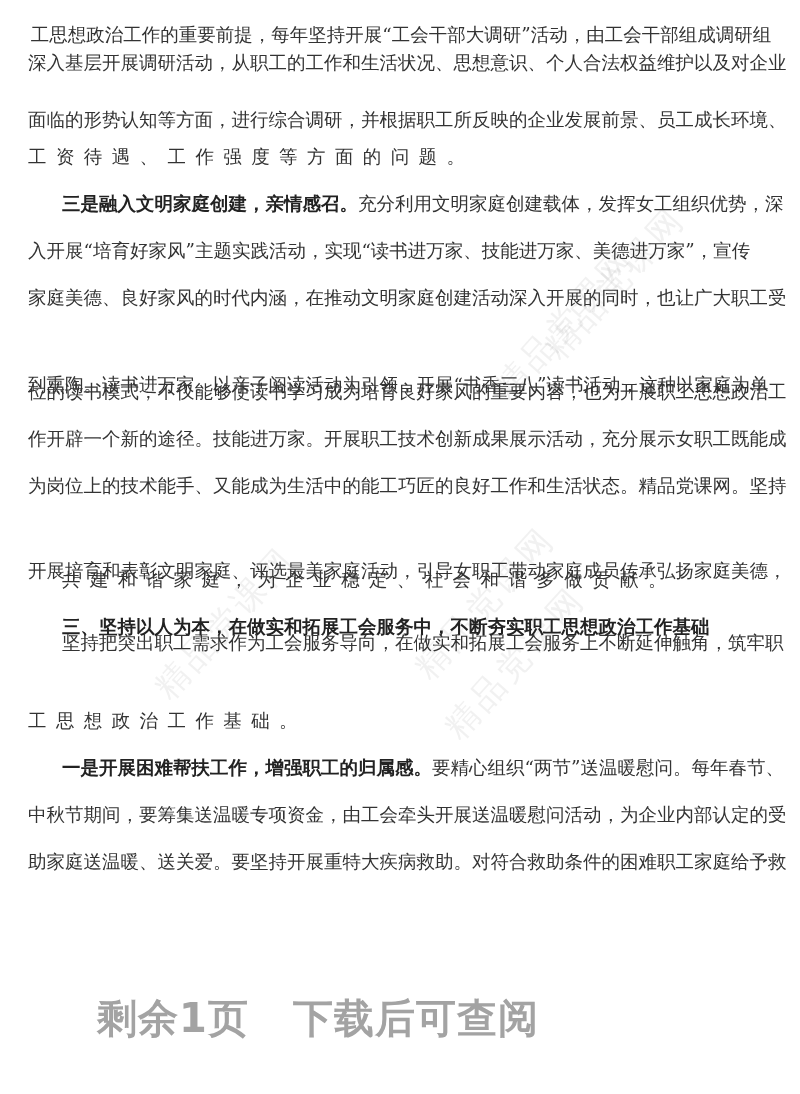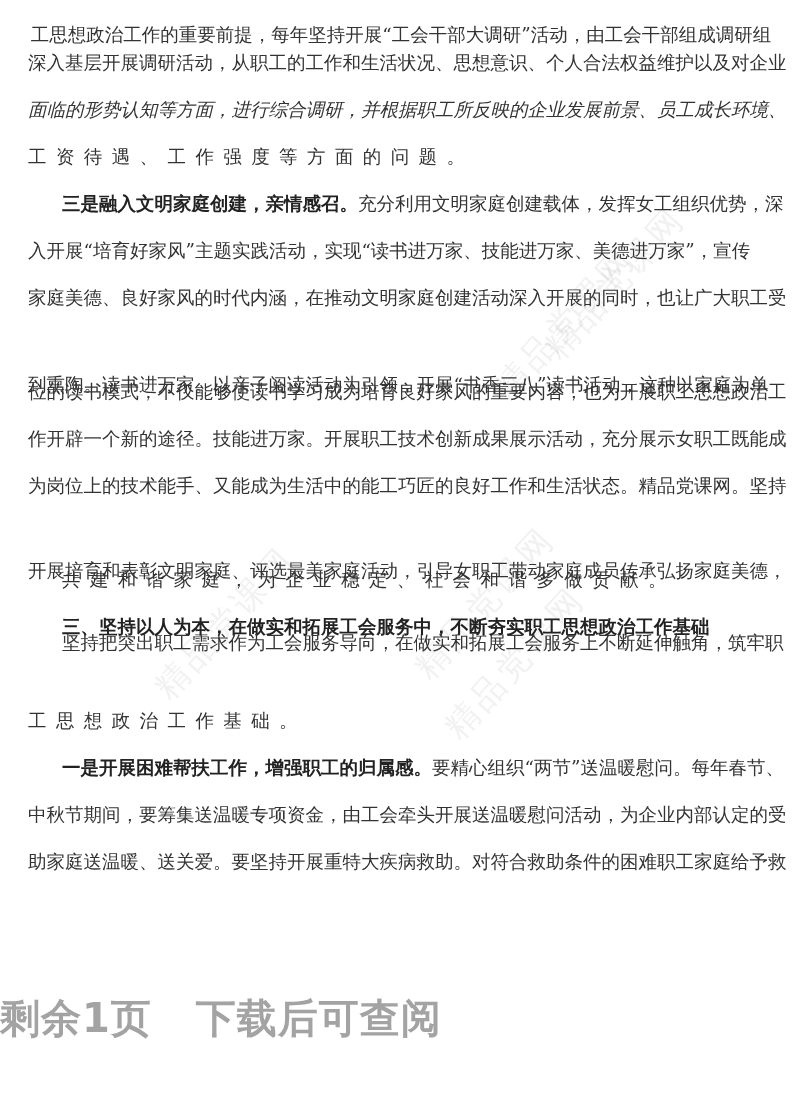--- a/index.html
+++ b/index.html
@@ -9,40 +9,40 @@
     .line { position: absolute; left: 28px; width: 746px; height: 30px;
             font-size: 18.5px; line-height: 30px; white-space: nowrap;
             letter-spacing: 9.4px; color: #333; }
     .line.indent { left: 62px; width: 712px; }
     .bold { font-weight: bold; color: #222; }
     .heading { font-weight: bold; color: #222; }
     .watermark { position: absolute; font-family: "DejaVu Sans", sans-serif;
                  font-size: 34px; color: rgba(150,150,150,0.13); transform: rotate(-48deg);
                  white-space: nowrap; letter-spacing: 4px; pointer-events: none; }
     .banner { position: absolute; left: 0; width: 636px; top: 988px; height: 60px;
-              font-family: "DejaVu Sans", sans-serif;
+              text-align: center; font-family: "DejaVu Sans", sans-serif;
               font-weight: bold; font-size: 40px; line-height: 60px; color: #a3a3a3;
               letter-spacing: 1px; }
     .banner .gap { display: inline-block; width: 44px; }
   </style>
 </head>
 <body>
 
 <div class="page">
 
   <div class="watermark" style="left:470px; top:300px;">精品党课网</div>
   <div class="watermark" style="left:520px; top:260px;">精品党课网</div>
   <div class="watermark" style="left:130px; top:600px;">精品党课网</div>
   <div class="watermark" style="left:390px; top:580px;">精品党课网</div>
   <div class="watermark" style="left:420px; top:640px;">精品党课网</div>
 
   <div id="lines">
       <div class="line" style="top: 20px; letter-spacing: 0px; text-align: center;">工思想政治工作的重要前提，每年坚持开展“工会干部大调研”活动，由工会干部组成调研组</div>
       <div class="line" style="top: 48px; letter-spacing: 0px;">深入基层开展调研活动，从职工的工作和生活状况、思想意识、个人合法权益维护以及对企业</div>
-      <div class="line" style="top: 95px; letter-spacing: 0px; font-style: italic;">面临的形势认知等方面，进行综合调研，并根据职工所反映的企业发展前景、员工成长环境、</div>
+      <div class="line" style="top: 105px; letter-spacing: 0px;">面临的形势认知等方面，进行综合调研，并根据职工所反映的企业发展前景、员工成长环境、</div>
       <div class="line" style="top: 142px;">工资待遇、工作强度等方面的问题。</div>
       <div class="line indent" style="top: 189px; letter-spacing: 0px;"><span class="bold">三是融入文明家庭创建，亲情感召。</span><span>充分利用文明家庭创建载体，发挥女工组织优势，深</span></div>
       <div class="line" style="top: 236px; letter-spacing: 0px;">入开展“培育好家风”主题实践活动，实现“读书进万家、技能进万家、美德进万家”，宣传</div>
       <div class="line" style="top: 283px; letter-spacing: 0px;">家庭美德、良好家风的时代内涵，在推动文明家庭创建活动深入开展的同时，也让广大职工受</div>
       <div class="line" style="top: 330px; letter-spacing: 0px; margin-top: 40px;">到熏陶。读书进万家。以亲子阅读活动为引领，开展“书香三八”读书活动，这种以家庭为单</div>
       <div class="line" style="top: 377px; letter-spacing: 0px;">位的读书模式，不仅能够使读书学习成为培育良好家风的重要内容，也为开展职工思想政治工</div>
       <div class="line" style="top: 424px; letter-spacing: 0px;">作开辟一个新的途径。技能进万家。开展职工技术创新成果展示活动，充分展示女职工既能成</div>
       <div class="line" style="top: 471px; letter-spacing: 0px;">为岗位上的技术能手、又能成为生活中的能工巧匠的良好工作和生活状态。精品党课网。坚持</div>
       <div class="line" style="top: 518px; letter-spacing: 0px; margin-top: 38px;">开展培育和表彰文明家庭、评选最美家庭活动，引导女职工带动家庭成员传承弘扬家庭美德，</div>
       <div class="line" style="top: 565px; margin-left: 34px;">共建和谐家庭，为企业稳定、社会和谐多做贡献。</div>

